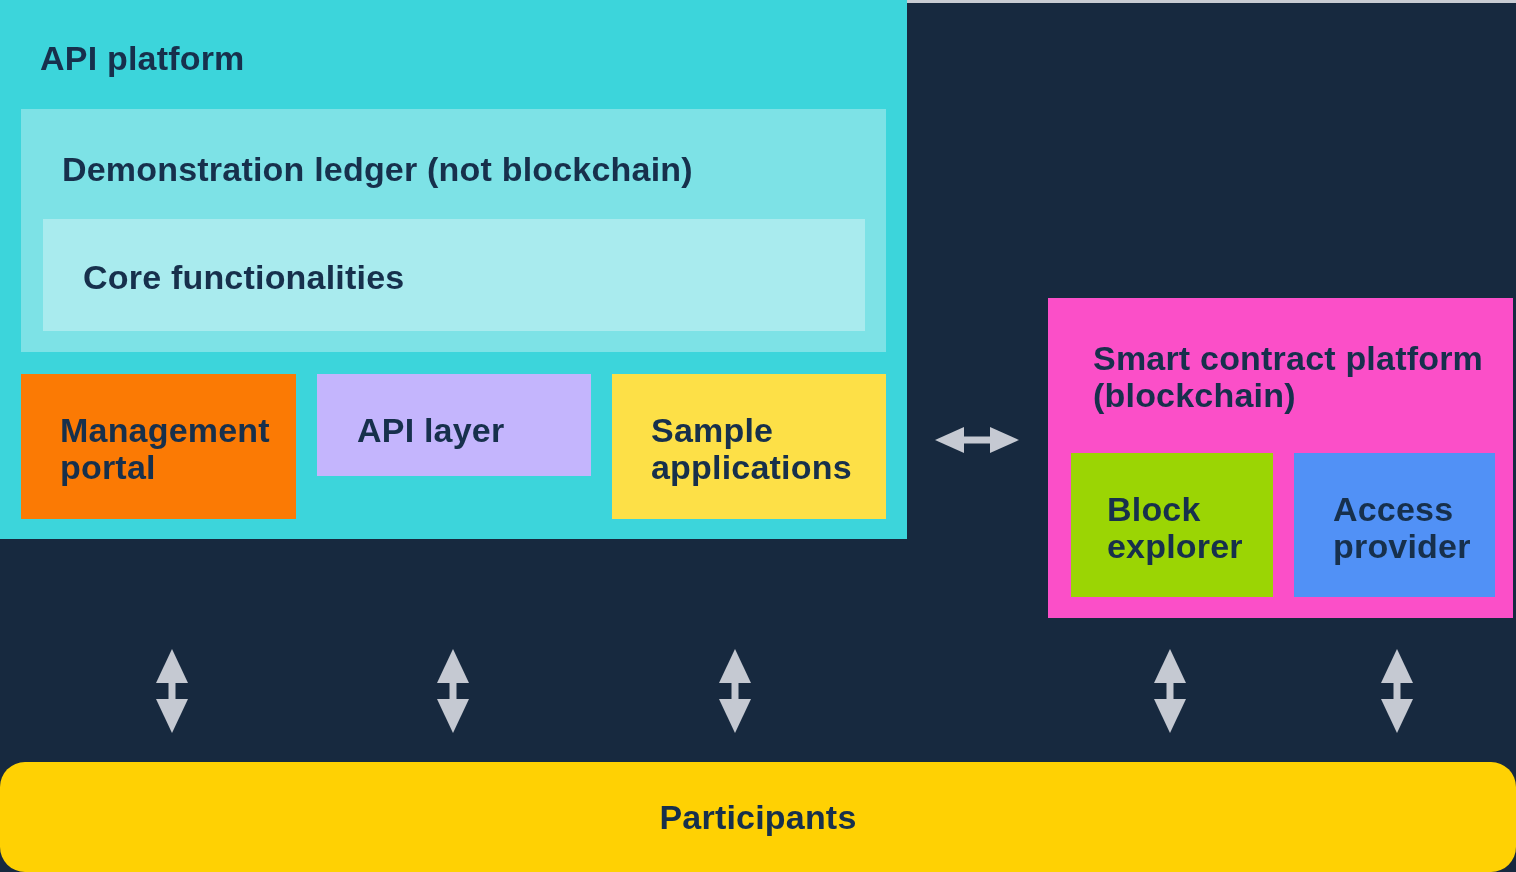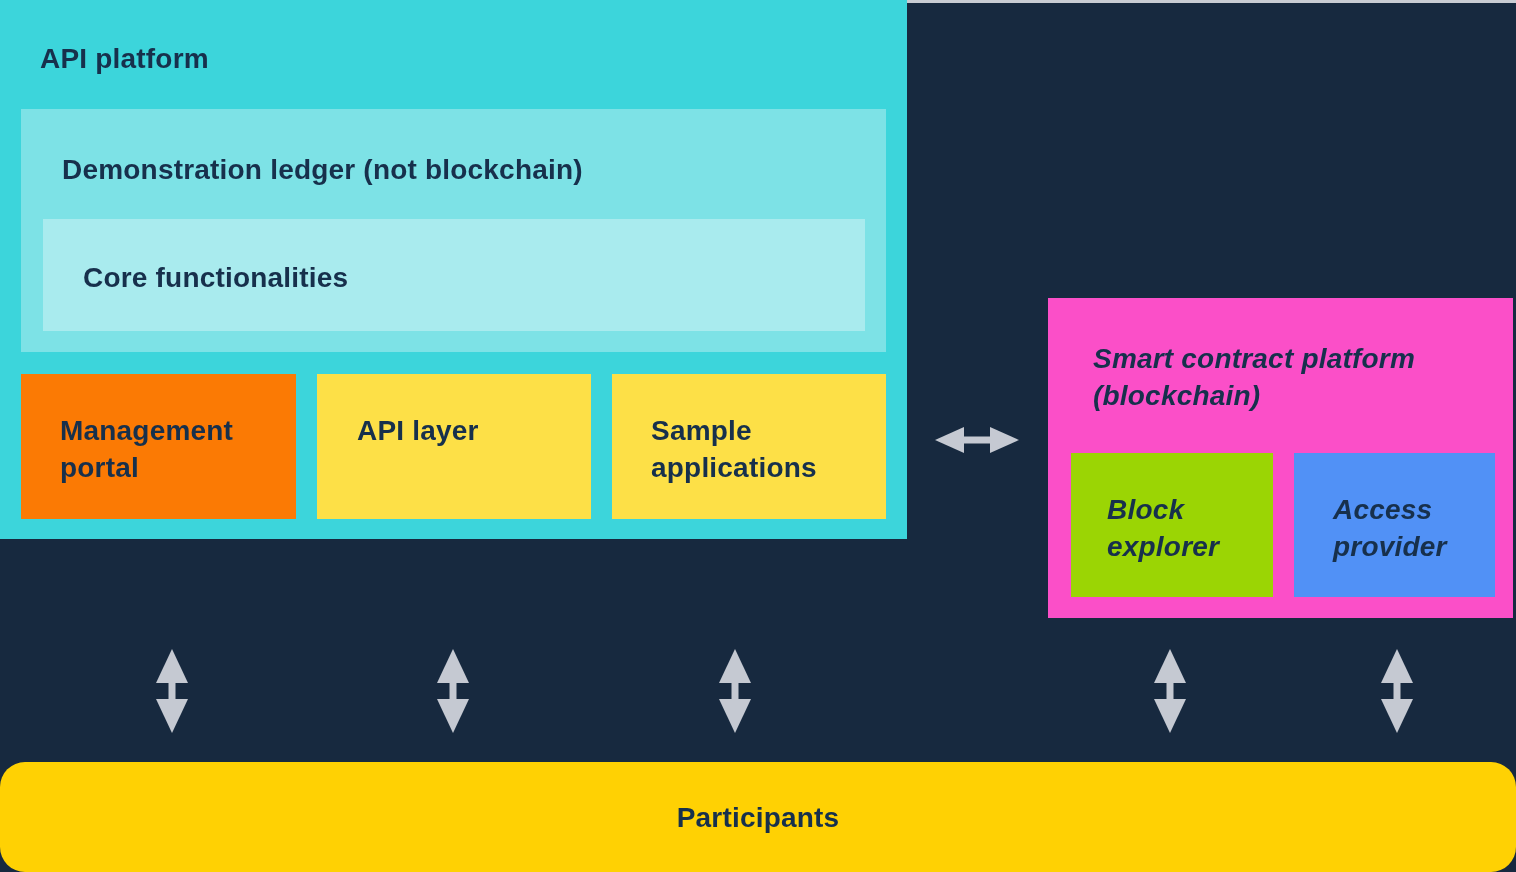--- a/index.html
+++ b/index.html
@@ -20,21 +20,21 @@
     position: absolute;
     left: 0; top: 0;
     width: 1516px; height: 3px;
     background: #c9ccd3;
   }
 
   .box { position: absolute; }
 
   .box-label {
     position: absolute;
-    font-size: 28px;
+    font-size: 34px;
     font-weight: bold;
     line-height: 37px;
     letter-spacing: 0.2px;
     color: #17304c;
     white-space: pre-line;
   }
 
   
   .api-platform { left: 0; top: 79; width: 907px; height: 539px; background: #3cd5db; }
   .api-platform > .box-label { left: 40px; top: 40px; }
@@ -44,28 +44,28 @@
   .demo-ledger > .box-label { left: 41px; top: 42px; }
 
   
   .core-func { left: 22px; top: 110px; width: 822px; height: 112px; background: #a9ebee; }
   .core-func > .box-label { left: 40px; top: 40px; }
 
   
   .mgmt-portal { left: 21px; top: 374px; width: 275px; height: 145px; background: #fb7a04; }
   .mgmt-portal > .box-label { left: 39px; top: 38px; width: 210px; }
 
-  .api-layer { left: 317px; top: 374px; width: 274px; height: 145px; background: #fde047; padding-left: 28px; }
+  .api-layer { left: 317px; top: 374px; width: 274px; height: 102px; background: #c4b5fd; padding-left: 28px; }
   .api-layer > .box-label { left: 40px; top: 38px; }
 
   .sample-apps { left: 612px; top: 374px; width: 274px; height: 145px; background: #fde047; }
   .sample-apps > .box-label { left: 39px; top: 38px; width: 210px; }
 
   
-  .smart-contract { left: 1048px; top: 298px; width: 465px; height: 320px; background: #fb4fc8; font-style: italic; }
+  .smart-contract { left: 1048px; top: 298px; width: 465px; height: 320px; background: #fb4fc8; }
   .smart-contract > .box-label { left: 45px; top: 42px; width: 390px; }
 
   .block-explorer { left: 23px; top: 155px; width: 202px; height: 144px; background: #9bd504; }
   .block-explorer > .box-label { left: 36px; top: 38px; width: 140px; }
 
   .access-provider { left: 246px; top: 155px; width: 201px; height: 144px; background: #5191f6; }
   .access-provider > .box-label { left: 39px; top: 38px; width: 140px; }
 
   
   .participants {

